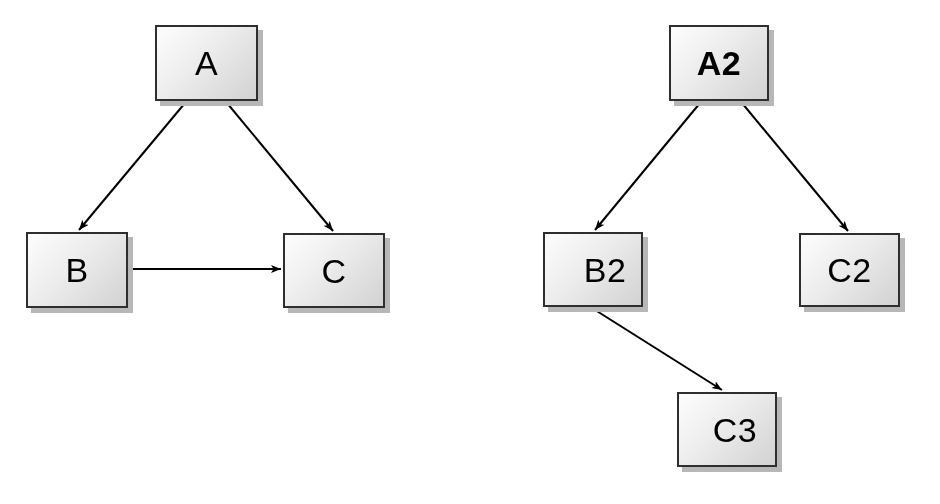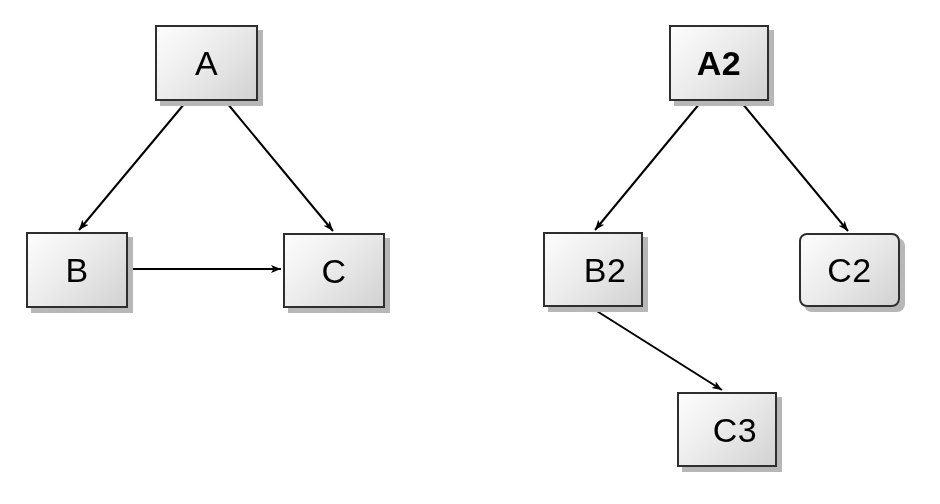--- a/index.html
+++ b/index.html
@@ -74,19 +74,19 @@
     </div>
     <div class="node" style="left: 283px; top: 233px; width: 102px; height: 75px;">
       <span class="label">C</span>
     </div>
     <div class="node" style="left: 669px; top: 25px; width: 100px; height: 76px; font-weight: bold;">
       <span class="label">A2</span>
     </div>
     <div class="node" style="left: 543px; top: 232px; width: 100px; height: 75px; padding-left: 24px;">
       <span class="label">B2</span>
     </div>
-    <div class="node" style="left: 799px; top: 233px; width: 101px; height: 74px; border-radius: 8px;">
+    <div class="node" style="left: 799px; top: 233px; width: 101px; height: 74px;">
       <span class="label">C2</span>
     </div>
     <div class="node" style="left: 677px; top: 392px; width: 100px; height: 75px; padding-left: 16px;">
       <span class="label">C3</span>
     </div>
   </div>
 
 </body></html>

